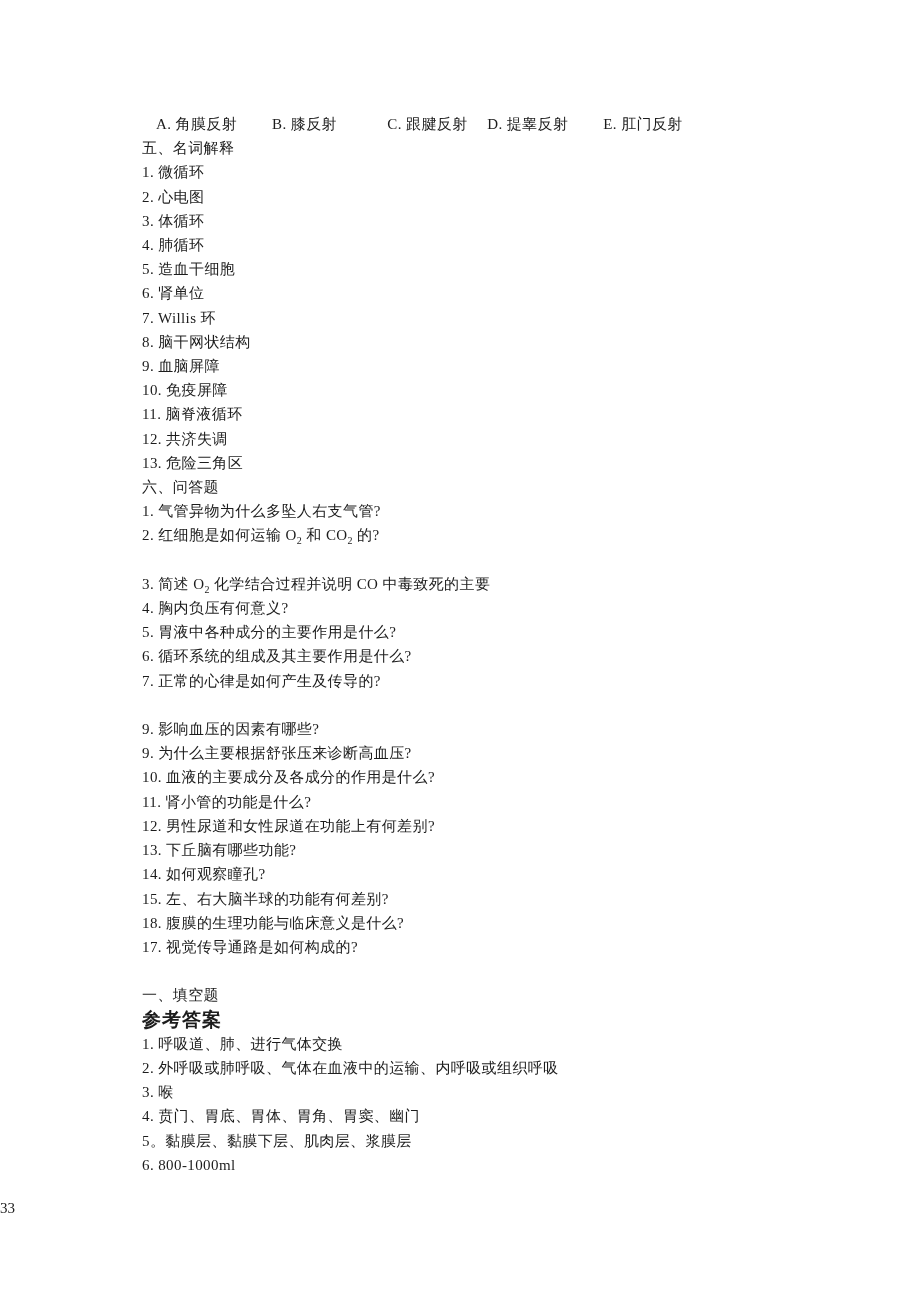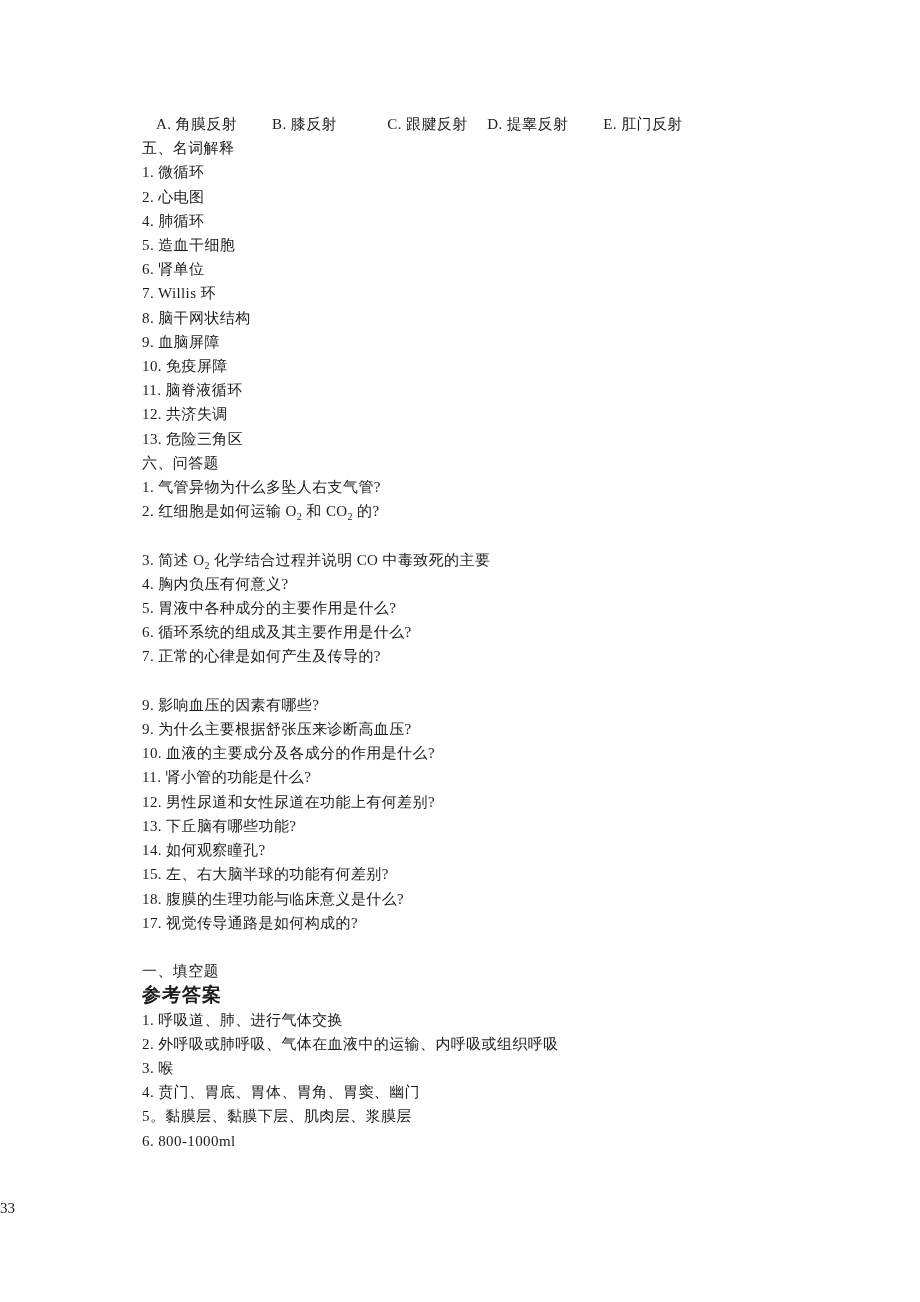--- a/index.html
+++ b/index.html
@@ -52,20 +52,21 @@
   }
 </style>
 </head>
 <body>
 
 <div class="doc-body" id="doc-body">
     <div class="line indent1"><span>A. 角膜反射　　 B. 膝反射　　　 C. 跟腱反射　 D. 提睾反射　　 E. 肛门反射</span></div>
     <div class="line"><span>五、名词解释</span></div>
     <div class="line"><span>1. 微循环</span></div>
     <div class="line"><span>2. 心电图</span></div>
+    <div class="line"><span>3. 体循环</span></div>
     <div class="line"><span>4. 肺循环</span></div>
     <div class="line"><span>5. 造血干细胞</span></div>
     <div class="line"><span>6. 肾单位</span></div>
     <div class="line"><span>7. Willis 环</span></div>
     <div class="line"><span>8. 脑干网状结构</span></div>
     <div class="line"><span>9. 血脑屏障</span></div>
     <div class="line"><span>10. 免疫屏障</span></div>
     <div class="line"><span>11. 脑脊液循环</span></div>
     <div class="line"><span>12. 共济失调</span></div>
     <div class="line"><span>13. 危险三角区</span></div>

